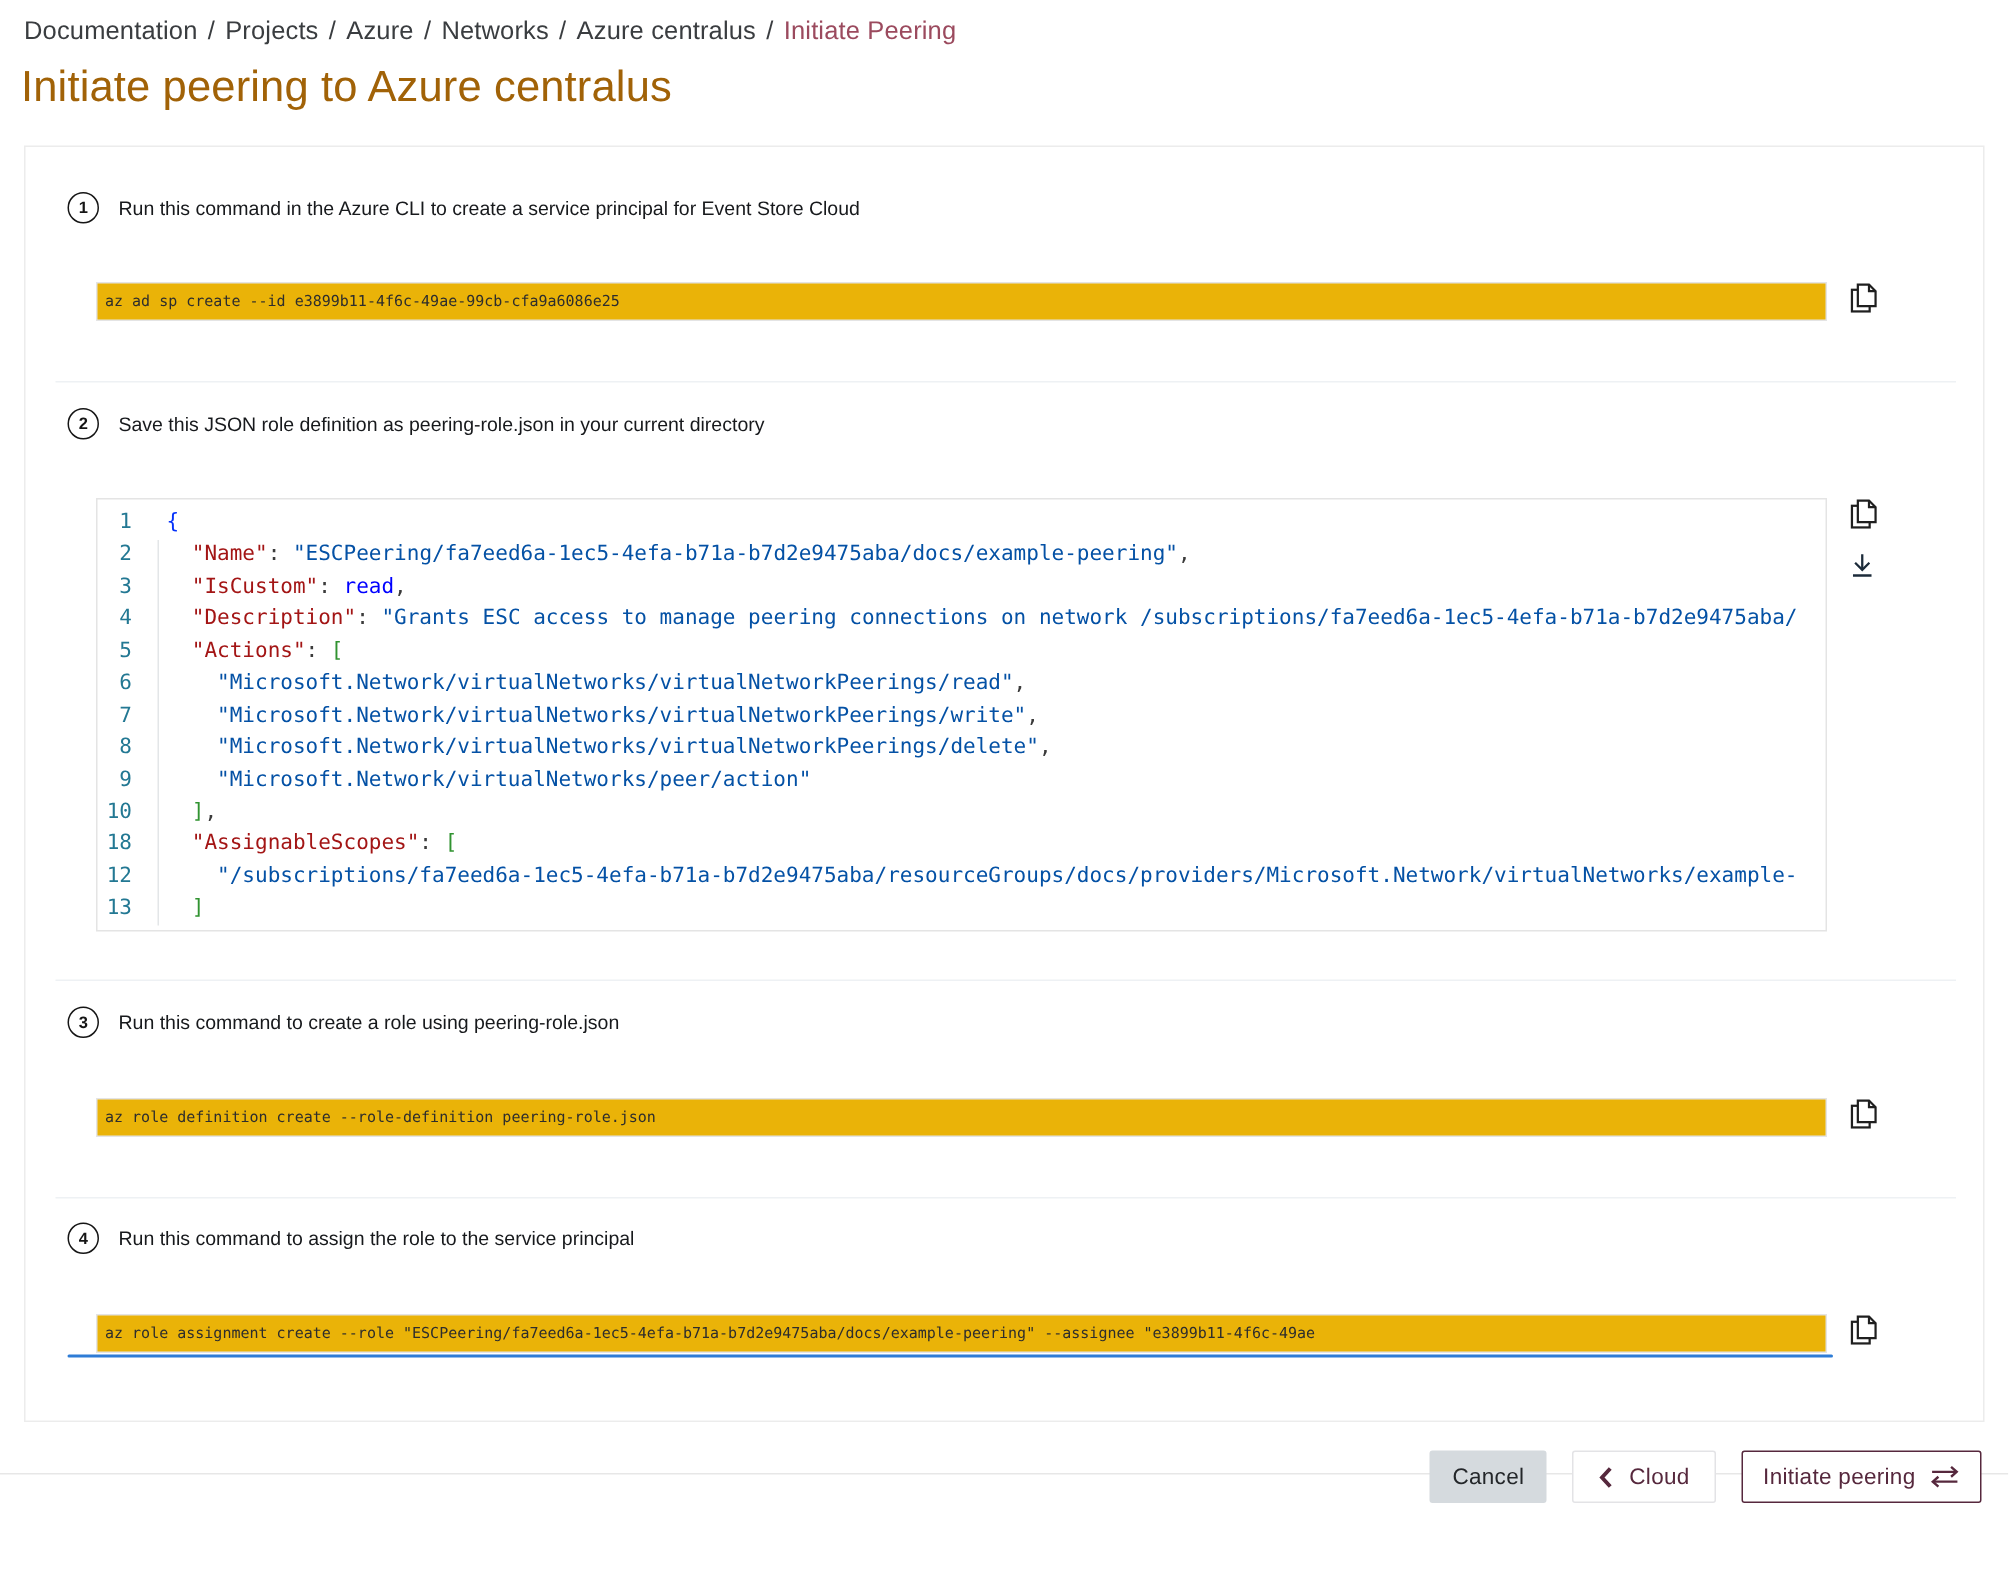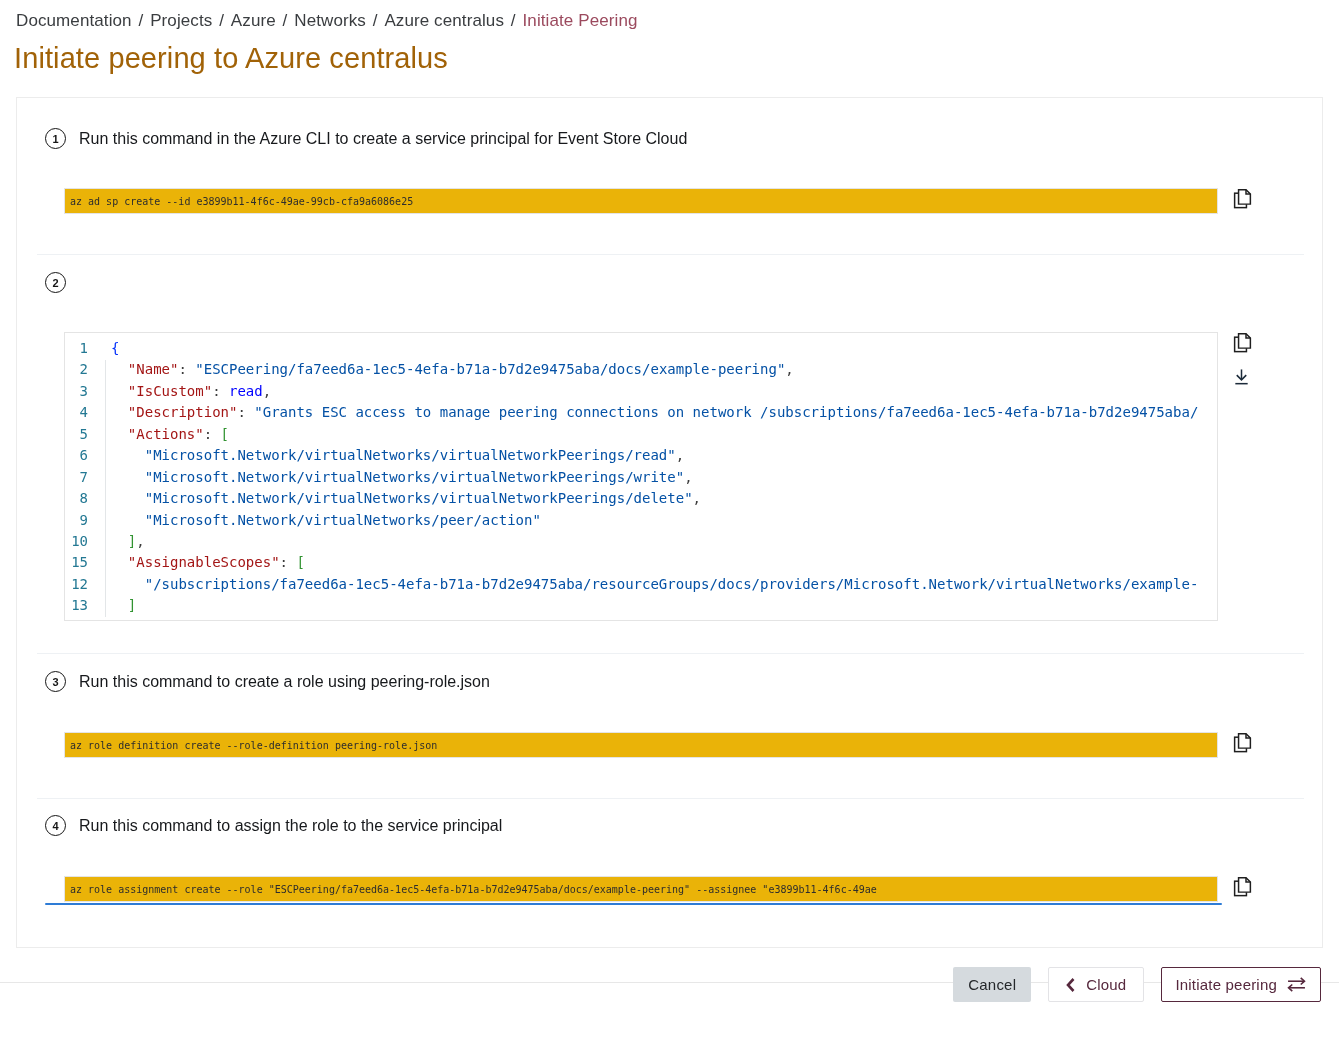--- a/index.html
+++ b/index.html
@@ -14,21 +14,21 @@
   .crumb-sep { color:#3a3d40; margin:0 2px; }
   .crumb-current { color:#9b4a5e; }
   
   .title { position:absolute; left:14px; top:42px; font-size:29px; font-weight:400; color:#a16207; letter-spacing:.1px; }
   
   .card { position:absolute; left:16px; top:97px; width:1307px; height:851px; background:#fff; border:1px solid #ececec; }
   .step-circle {
     position:absolute; width:21px; height:21px; border:1.5px solid #151515; border-radius:50%;
     display:flex; align-items:center; justify-content:center; font-size:11px; font-weight:700; color:#151515;
   }
-  .step-text { position:absolute; left:62px; font-size:16px; line-height:21px; color:#17191c; }
+  .step-text { position:absolute; left:62px; font-size:13px; line-height:21px; color:#17191c; }
   .codebox {
     position:absolute; left:47px; width:1154px; height:26px; border:1px solid #e4e4e4; background:#eab308;
     font-family:"DejaVu Sans Mono", monospace; font-size:10px; line-height:19px; color:#2d2d2d;
     padding:3px 5px; white-space:pre; overflow:hidden; cursor:text;
   }
   .divider { position:absolute; left:20px; width:1267px; height:1px; background:#eef1f4; }
   .iconbtn { position:absolute; left:1214px; background:none; border:none; cursor:pointer; padding:1px; line-height:0; }
   
   .editor {
     position:absolute; left:47px; top:234px; width:1154px; height:289px; border:1px solid #e4e4e4;
@@ -85,34 +85,35 @@
               <rect x="3" y="6.5" width="13.5" height="16.5"></rect>
               <path d="M7.5 2.5 h8.5 l5 5 v11.5 h-13.5 z"></path>
               <path d="M16 2.5 v5 h5" fill="none"></path>
             </g>
           </svg>
       </span>
     </button>
     <div class="divider d1"></div>
 
     <div class="step-circle s2-circle">2</div>
+    <div class="step-text s2-text">Save this JSON role definition as peering-role.json in your current directory</div>
     <div class="editor">
       <div class="editor-guide"></div>
       <div class="editor-lines">
           <div class="ed-line"><span class="ed-num">1</span><span class="ed-code"><span class="tk-brace">{</span></span></div>
           <div class="ed-line"><span class="ed-num">2</span><span class="ed-code"><span class="tk-plain">  </span><span class="tk-key">"Name"</span><span class="tk-plain">: </span><span class="tk-string">"ESCPeering/fa7eed6a-1ec5-4efa-b71a-b7d2e9475aba/docs/example-peering"</span><span class="tk-plain">,</span></span></div>
           <div class="ed-line"><span class="ed-num">3</span><span class="ed-code"><span class="tk-plain">  </span><span class="tk-key">"IsCustom"</span><span class="tk-plain">: </span><span class="tk-bool">read</span><span class="tk-plain">,</span></span></div>
           <div class="ed-line"><span class="ed-num">4</span><span class="ed-code"><span class="tk-plain">  </span><span class="tk-key">"Description"</span><span class="tk-plain">: </span><span class="tk-string">"Grants ESC access to manage peering connections on network /subscriptions/fa7eed6a-1ec5-4efa-b71a-b7d2e9475aba/</span></span></div>
           <div class="ed-line"><span class="ed-num">5</span><span class="ed-code"><span class="tk-plain">  </span><span class="tk-key">"Actions"</span><span class="tk-plain">: </span><span class="tk-bracket">[</span></span></div>
           <div class="ed-line"><span class="ed-num">6</span><span class="ed-code"><span class="tk-plain">    </span><span class="tk-string">"Microsoft.Network/virtualNetworks/virtualNetworkPeerings/read"</span><span class="tk-plain">,</span></span></div>
           <div class="ed-line"><span class="ed-num">7</span><span class="ed-code"><span class="tk-plain">    </span><span class="tk-string">"Microsoft.Network/virtualNetworks/virtualNetworkPeerings/write"</span><span class="tk-plain">,</span></span></div>
           <div class="ed-line"><span class="ed-num">8</span><span class="ed-code"><span class="tk-plain">    </span><span class="tk-string">"Microsoft.Network/virtualNetworks/virtualNetworkPeerings/delete"</span><span class="tk-plain">,</span></span></div>
           <div class="ed-line"><span class="ed-num">9</span><span class="ed-code"><span class="tk-plain">    </span><span class="tk-string">"Microsoft.Network/virtualNetworks/peer/action"</span></span></div>
           <div class="ed-line"><span class="ed-num">10</span><span class="ed-code"><span class="tk-plain">  </span><span class="tk-bracket">]</span><span class="tk-plain">,</span></span></div>
-          <div class="ed-line"><span class="ed-num">15</span><span class="ed-code"><span class="tk-plain">  </span><span class="tk-key">"AssignableScopes"</span><span class="tk-plain">: </span><span class="tk-bracket">[</span></span></div>
+          <div class="ed-line"><span class="ed-num">18</span><span class="ed-code"><span class="tk-plain">  </span><span class="tk-key">"AssignableScopes"</span><span class="tk-plain">: </span><span class="tk-bracket">[</span></span></div>
           <div class="ed-line"><span class="ed-num">12</span><span class="ed-code"><span class="tk-plain">    </span><span class="tk-string">"/subscriptions/fa7eed6a-1ec5-4efa-b71a-b7d2e9475aba/resourceGroups/docs/providers/Microsoft.Network/virtualNetworks/example-</span></span></div>
           <div class="ed-line"><span class="ed-num">13</span><span class="ed-code"><span class="tk-plain">  </span><span class="tk-bracket">]</span></span></div>
           <div class="ed-line"><span class="ed-num">14</span><span class="ed-code"><span class="tk-brace">}</span></span></div>
         </div>
     </div>
     <button class="iconbtn copy2" aria-label="copy">
       <span>
         <svg viewBox="0 0 24 24" width="21" height="22">
             <g fill="#fff" stroke="#1f1f1f" stroke-width="1.7">
               <rect x="3" y="6.5" width="13.5" height="16.5"></rect>

